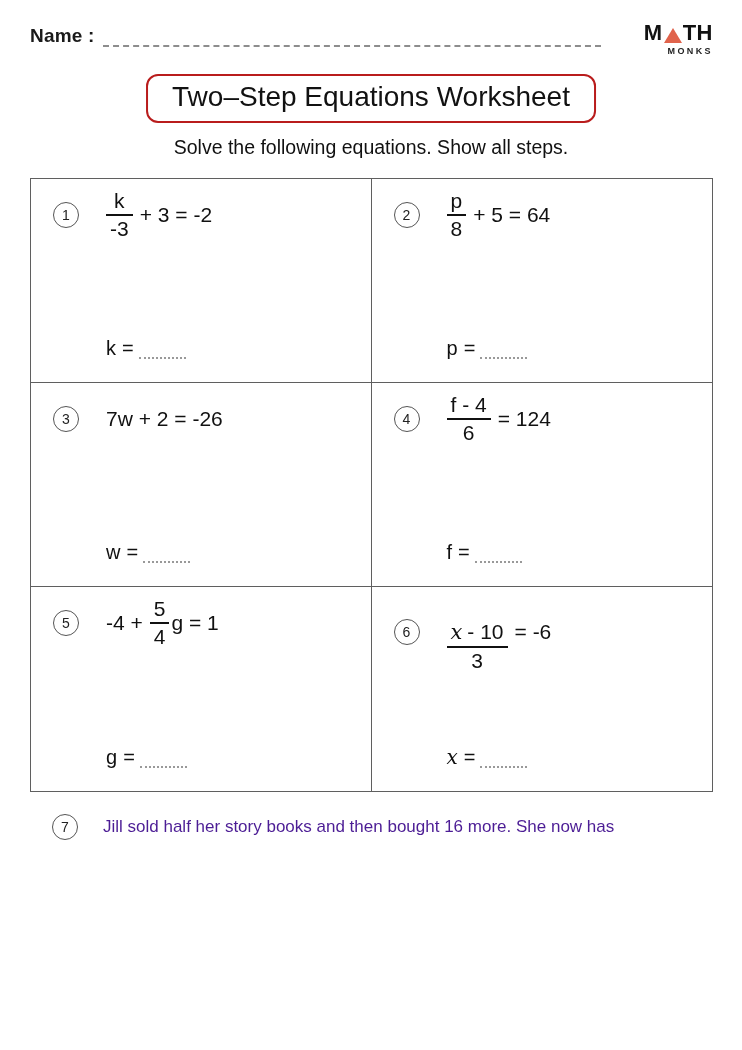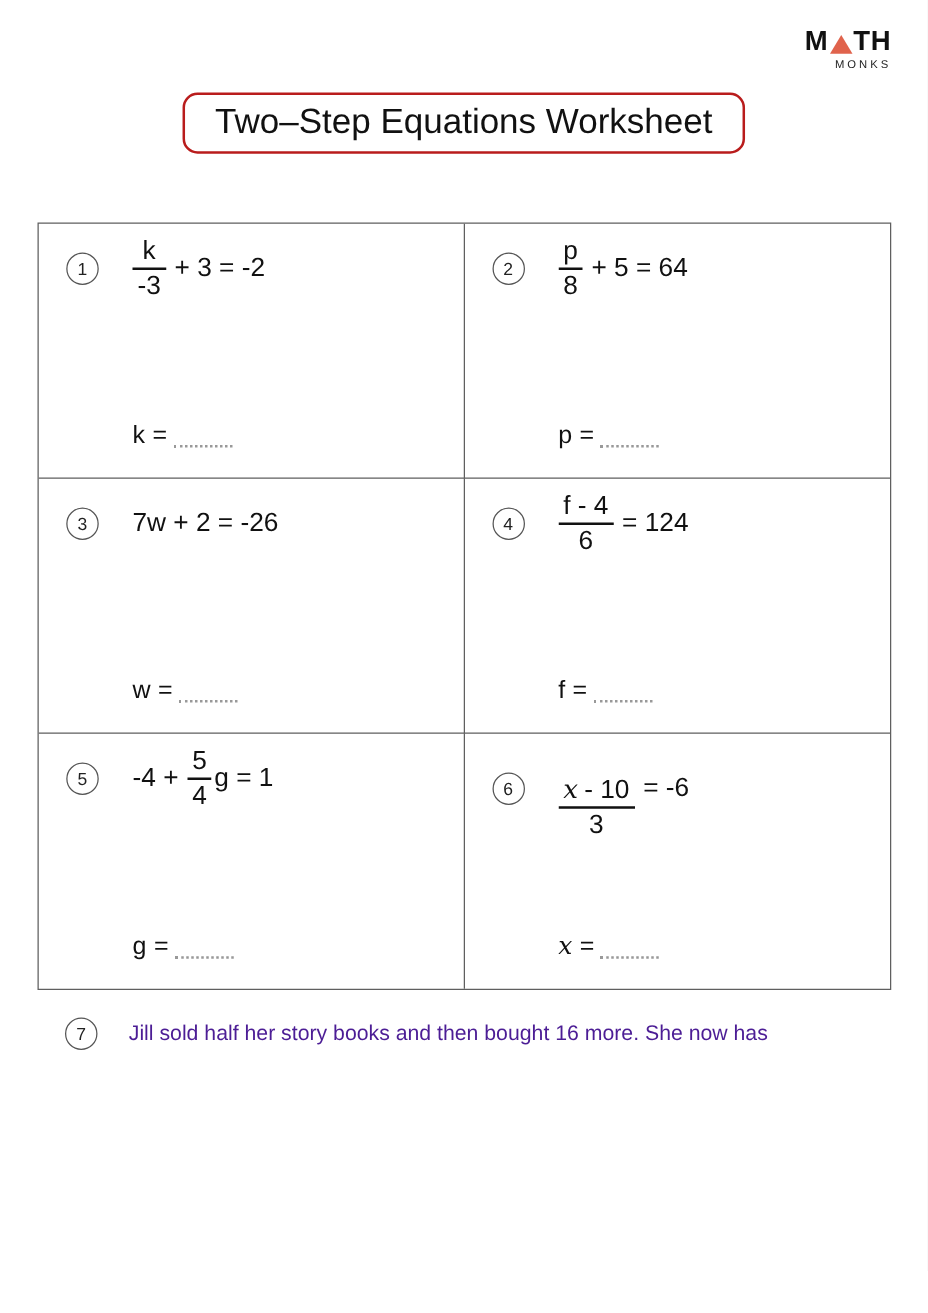--- a/index.html
+++ b/index.html
@@ -30,21 +30,21 @@
     display: flex; flex-direction: column; align-items: flex-end;
   }
   .logo-top { display: flex; align-items: flex-end; font-weight: 700; font-size: 22px; line-height: 1; color: #111; letter-spacing: 0.5px; }
   .logo-triangle {
     width: 0; height: 0;
     border-left: 9px solid transparent;
     border-right: 9px solid transparent;
     border-bottom: 15px solid #E0634C;
     margin: 0 1px 1px 1px;
   }
-  .logo-sub { font-size: 9px; letter-spacing: 2.4px; color: #222; margin-top: 2px; font-weight: 400; }
+  .logo-sub { font-size: 9px; letter-spacing: 2.4px; color: #222; margin-top: 2px; font-weight: 700; }
 
   .title-box {
     position: absolute; top: 74px; left: 50%; transform: translateX(-50%);
     border: 2px solid #b91c1c; border-radius: 12px;
     padding: 5px 24px 8px 24px;
     font-size: 28px; white-space: nowrap; color: #111;
   }
   .subtitle {
     position: absolute; top: 136px; left: 0; width: 100%;
     text-align: center; font-size: 19.5px; color: #111;
@@ -106,34 +106,39 @@
   }
   .word-problem .circle { margin-top: 3px; margin-right: 25px; }
   .wp-text { font-size: 17px; line-height: 31px; color: #4c1d95; }
   .wp-text span { display: block; }
 </style>
 </head>
 <body>
 
 <div class="page">
 
+  <div class="name-row">
+    <span class="name-label">Name :</span>
+    <span class="name-line"></span>
+  </div>
 
   <div class="logo">
     <div class="logo-top">
       <span>M</span>
       <span class="logo-triangle" style="border-bottom-color: rgb(224, 99, 76);"></span>
       <span>TH</span>
     </div>
     <div class="logo-sub">MONKS</div>
   </div>
 
   <div class="title-box">
     <span>Two–Step Equations Worksheet</span>
   </div>
 
+  <div class="subtitle">Solve the following equations. Show all steps.</div>
 
   <div class="grid">
 
     <div class="cell">
       <div class="prob-head">
         <span class="circle">1</span>
         <span class="equation">
           <span class="frac">
             <span class="num">k</span>
             <span class="bar"></span>

